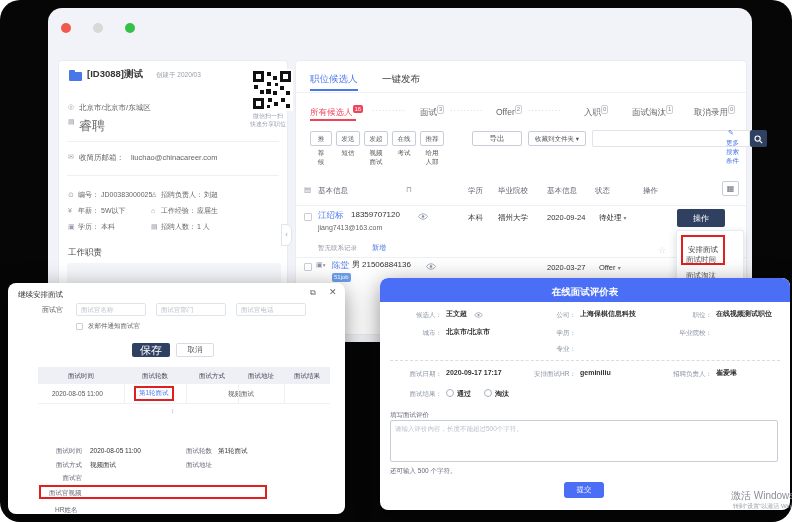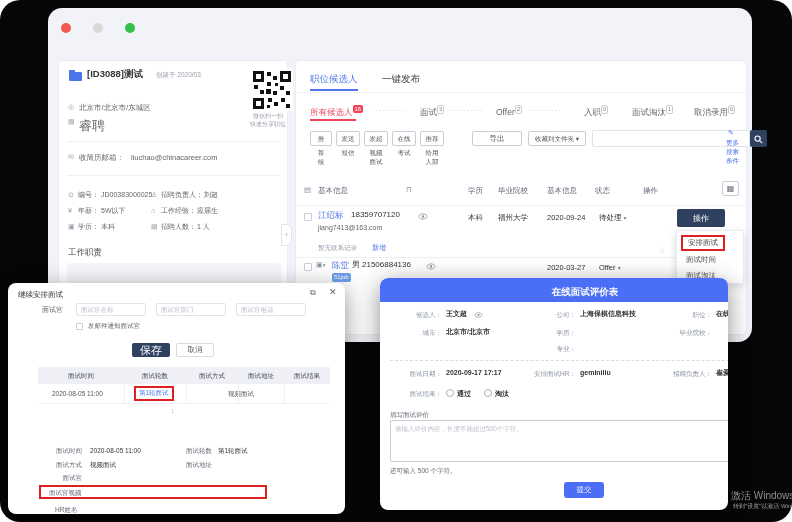--- a/index.html
+++ b/index.html
@@ -195,21 +195,21 @@
           <path d="M5 .8C2.8.8 1 2.6.4 3.5 1 4.4 2.8 6.2 5 6.2S9 4.4 9.6 3.5C9 2.6 7.2.8 5 .8z" fill="none" stroke="#8a93a3" stroke-width=".8"></path>
           <circle cx="5" cy="3.5" r="1.3" fill="#8a93a3"></circle>
         </svg>
       <span class="tagblue" style="left:36px;top:212px">51job</span>
       <span class="txt" style="left:100px;top:236px;font-size:6.5px;color:#99a">录：刘超 202</span>
       <span class="txt" style="left:251px;top:202px;font-size:7.5px">2020-03-27</span>
       <span class="txt" style="left:303px;top:202px;font-size:7.5px"><span>Offer</span> <span style="color:#888;font-size:6px">▾</span></span>
     </div>
 
     <div class="abs" style="left:628px;top:222px;width:68px;height:54px;background:#fff;border:1px solid #e8ebf1;border-radius:2px;box-shadow:0 3px 8px rgba(40,50,70,.18);z-index:5">
-      <span class="abs redbox" style="left:4px;top:4px;padding:1px 5px;font-size:7.5px;color:#444;white-space:nowrap">安排面试</span>
+      <span class="abs redbox" style="left:4px;top:4px;padding:8px 5px;font-size:7.5px;color:#444;white-space:nowrap">安排面试</span>
       <span class="txt" style="left:9px;top:24px;font-size:7.5px;color:#555">面试时间</span>
       <span class="txt" style="left:9px;top:40px;font-size:7.5px;color:#555">面试淘汰</span>
     </div>
   </div>
 
   <div class="modal" style="left:8px;top:283px;width:337px;height:231px;z-index:20">
     <span class="txt" style="left:10px;top:7px;font-size:7.5px;color:#333">继续安排面试</span>
     <span class="txt" style="left:302px;top:5px;font-size:8px;color:#666">⧉</span>
     <span class="txt" style="left:321px;top:4px;font-size:9px;color:#666">✕</span>
 
@@ -247,21 +247,21 @@
     <span class="txt" style="left:30px;top:178px;width:44px;text-align:right;font-size:6.5px;color:#667">面试方式</span>
     <span class="txt" style="left:82px;top:178px;font-size:6.5px;color:#333">视频面试</span>
     <span class="txt" style="left:160px;top:178px;width:44px;text-align:right;font-size:6.5px;color:#667">面试地址</span>
     <span class="txt" style="left:30px;top:191px;width:44px;text-align:right;font-size:6.5px;color:#667">面试官</span>
     <div class="abs redbox" style="left:31px;top:202px;width:228px;height:14px">
       <span class="txt" style="left:8px;top:2px;font-size:6.5px;color:#667">面试官视频</span>
     </div>
     <span class="txt" style="left:47px;top:223px;font-size:6.5px;color:#667">HR姓名</span>
   </div>
 
-  <div class="modal" style="left:380px;top:278px;width:348px;height:232px;z-index:25">
+  <div class="modal" style="left:380px;top:278px;width:410px;height:232px;z-index:25">
     <div class="abs" style="left:0;top:0;width:410px;height:24px;background:#4a6ef5;border-radius:8px 8px 0 0;text-align:center;line-height:24px">
       <span style="font-size:9.5px;color:#fff;font-weight:bold">在线面试评价表</span>
     </div>
 
     <span class="txt" style="left:14px;top:33px;width:48px;text-align:right;font-size:6.5px;color:#8a93a3">候选人：</span>
     <span class="txt" style="left:66px;top:32px;font-size:7px;font-weight:bold">王文超</span>
     <svg class="abs" style="left:94px;top:34px" width="9" height="6" viewBox="0 0 10 7">
         <path d="M5 .8C2.8.8 1 2.6.4 3.5 1 4.4 2.8 6.2 5 6.2S9 4.4 9.6 3.5C9 2.6 7.2.8 5 .8z" fill="none" stroke="#8a93a3" stroke-width=".8"></path>
         <circle cx="5" cy="3.5" r="1.3" fill="#8a93a3"></circle>
       </svg>

